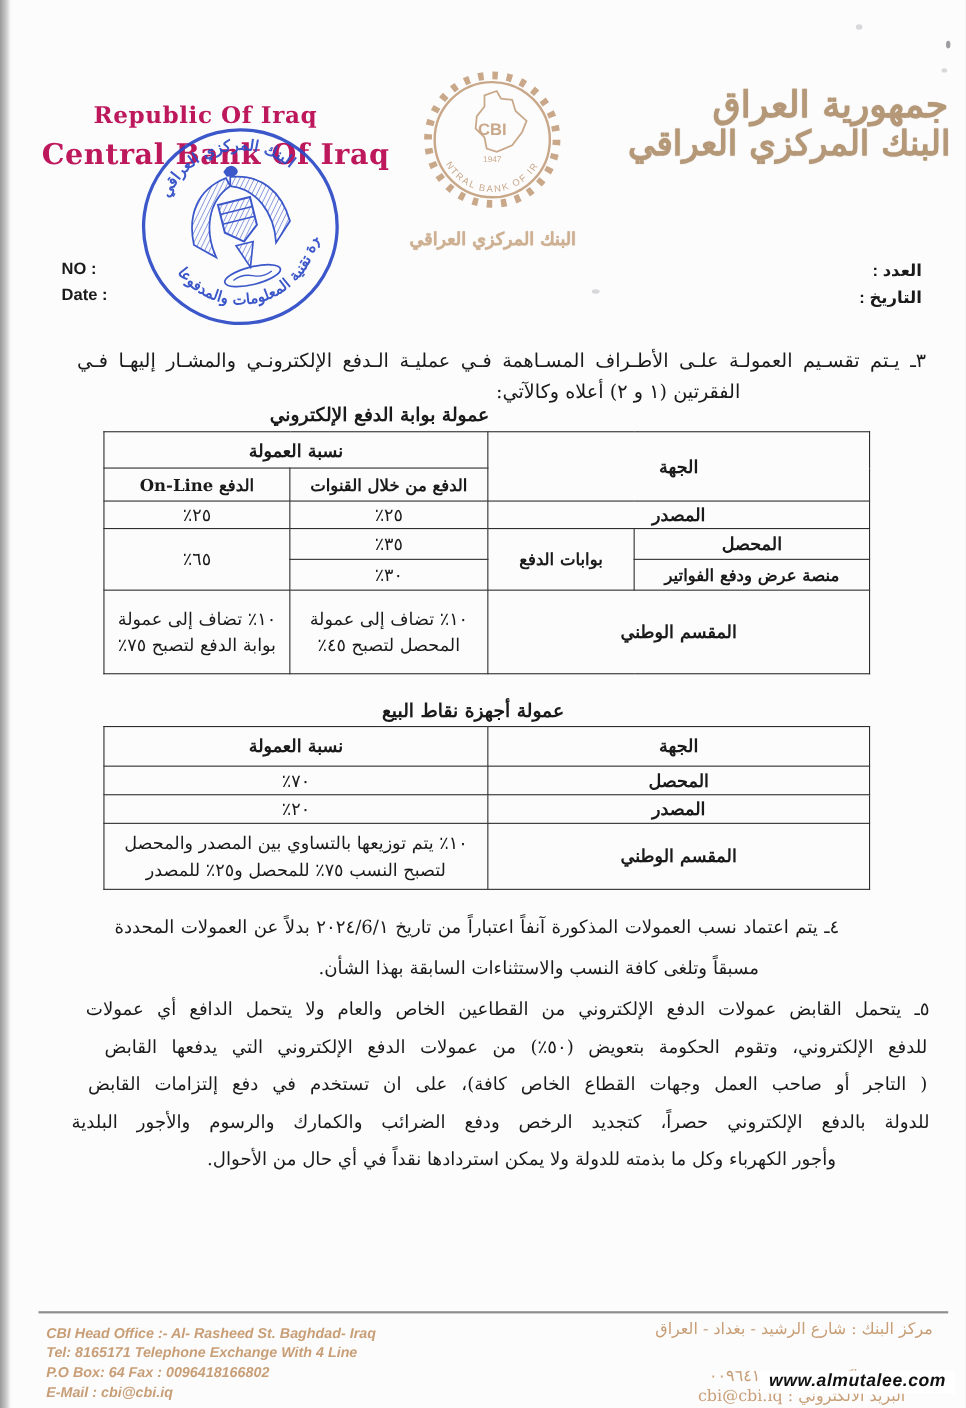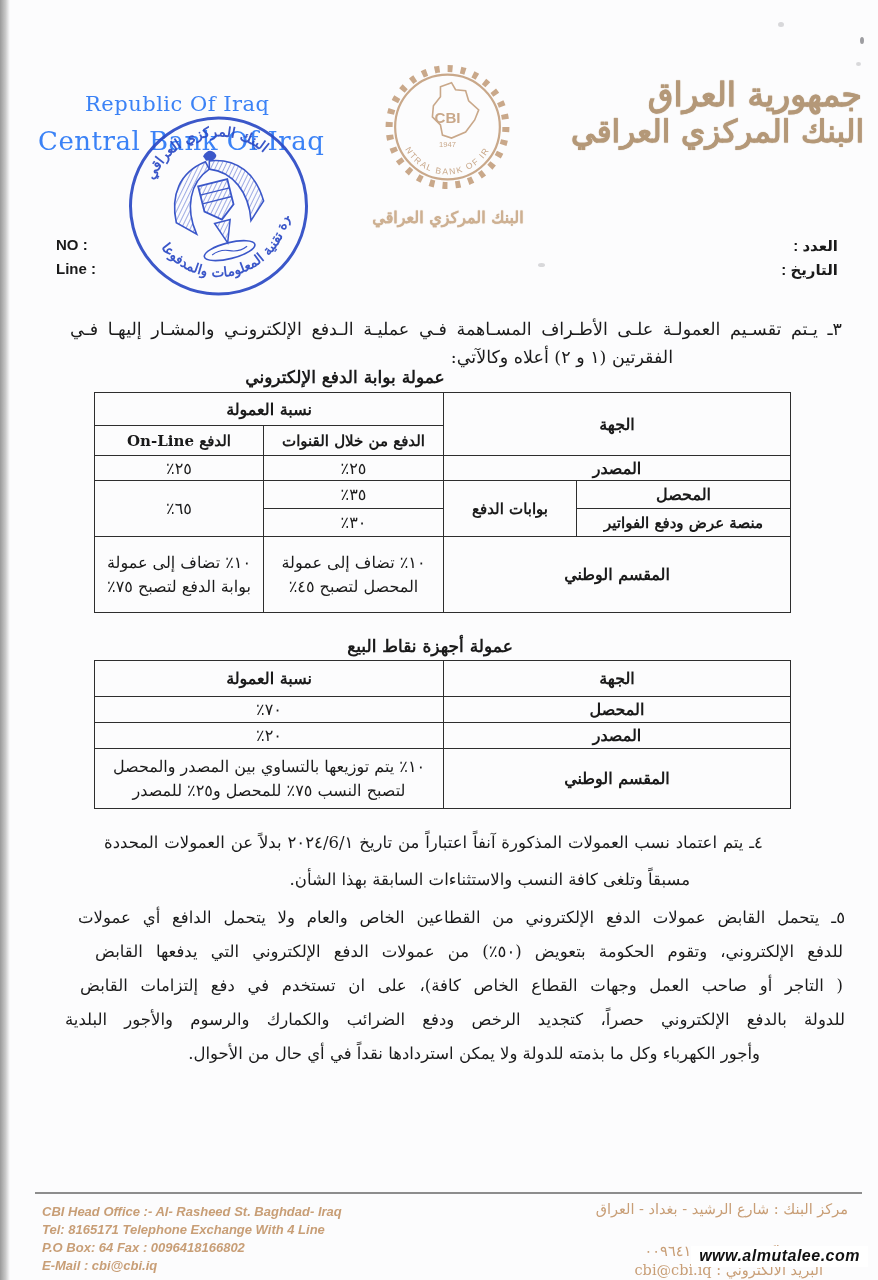--- a/index.html
+++ b/index.html
@@ -4,21 +4,21 @@
 <style>
   html,body{margin:0;padding:0;background:#e8e8e8;}
   .page{position:relative;width:878px;height:1280px;background:#fcfcfd;overflow:hidden;
         font-family:"DejaVu Serif","Liberation Serif",serif;color:#1a1a1a;}
   .abs{position:absolute;}
   
   .scan-edge{left:0;top:0;width:10px;height:1280px;
     background:linear-gradient(to right,#9a9a9a,#c9c9c9 55%,#f2f2f3 90%,#fcfcfd);}
   .speck{border-radius:50%;background:#b9b9bd;opacity:.55;}
   
-  .en-title{color:#3b82f6;font-weight:normal;letter-spacing:.5px;}
+  .en-title{color:#be185d;font-weight:bold;letter-spacing:.5px;}
   .ar-callig{color:#b49878;font-weight:bold;text-align:right;line-height:1.25;
      text-shadow:0 0 1px #b49878;}
   .ref-label{font-family:"Liberation Sans","DejaVu Sans",sans-serif;font-weight:bold;font-size:15px;}
   .ar{direction:rtl;unicode-bidi:embed;}
   
   .bodyline{direction:rtl;font-size:16.5px;line-height:1.5;}
   .jline{text-align:justify;text-align-last:justify;}
   .rline{text-align:right;}
   .tbl-title{direction:rtl;text-align:center;font-weight:bold;font-size:17px;}
   
@@ -95,21 +95,21 @@
         <line x1="-15" y1="-15" x2="15" y2="-15" stroke="#2b4ac5" stroke-width="1.4"></line>
         <line x1="-15" y1="-6" x2="15" y2="-6" stroke="#2b4ac5" stroke-width="1.4"></line>
         <path d="M -8,16 l 8,22 l 8,-22 z" fill="url(#hatch)" stroke="#2b4ac5" stroke-width="1.5"></path>
         <ellipse cx="0" cy="46" rx="26" ry="8" fill="none" stroke="#2b4ac5" stroke-width="1.6"></ellipse>
         <path d="M -18,46 q 9,-4 18,0 q 9,4 18,0" fill="none" stroke="#2b4ac5" stroke-width="1.2"></path>
       </g>
     </g>
   </svg>
 
   <div class="abs ref-label" style="left:56px;top:236px;">NO :</div>
-  <div class="abs ref-label" style="left:56px;top:260px;">Line :</div>
+  <div class="abs ref-label" style="left:56px;top:260px;">Date :</div>
   <div class="abs ref-label ar" style="right:40px;top:237px;">العدد :</div>
   <div class="abs ref-label ar" style="right:40px;top:261px;">التاريخ :</div>
 
   <div class="abs bodyline jline" style="left:70px;right:36px;top:316px;font-size:17.5px;">٣ـ يـتم تقسـيم العمولـة علـى الأطـراف المسـاهمة فـي عمليـة الـدفع الإلكترونـي والمشـار إليهـا فـي</div>
   <div class="abs bodyline rline" style="right:205px;top:344px;font-size:17.5px;">الفقرتين   (١ و ٢) أعلاه وكالآتي:</div>
 
   <div class="abs tbl-title" style="left:150px;top:367px;width:390px;">عمولة بوابة الدفع الإلكتروني</div>
 
   <table class="doc abs" style="left:94px;top:392px;">
     <colgroup>

